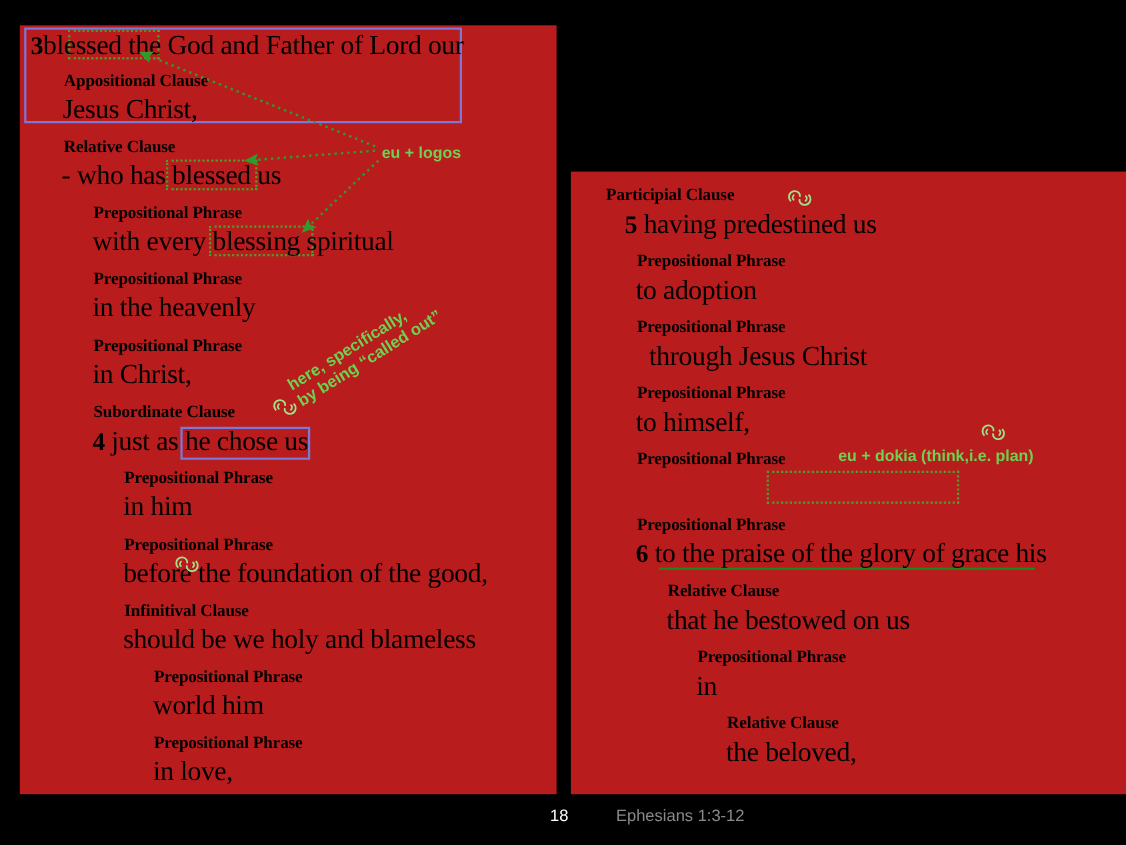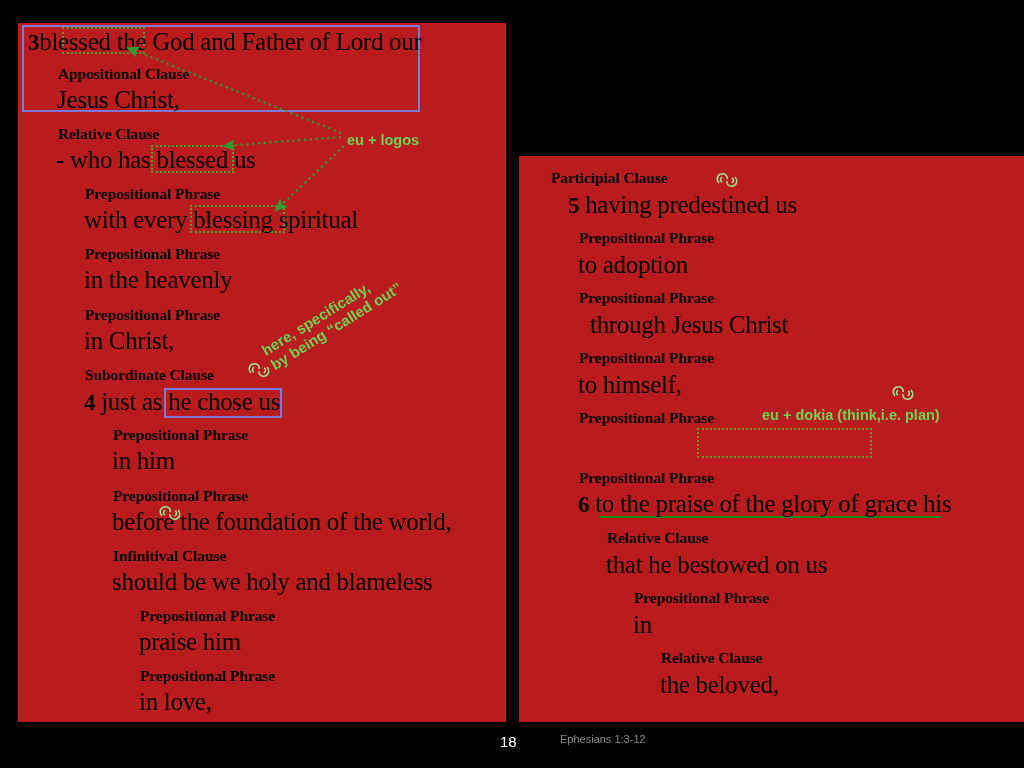--- a/index.html
+++ b/index.html
@@ -99,21 +99,21 @@
   .page-num {
     position: absolute; left: 500px; top: 0;
     color: #ffffff;
     font-family: "Liberation Sans", sans-serif;
     font-size: 15px; font-weight: normal;
   }
   .deck-title {
     position: absolute; left: 560px; top: 0;
     color: #8a8a8a;
     font-family: "Liberation Sans", sans-serif;
-    font-size: 11px;
+    font-size: 15px;
   }
 </style>
 </head>
 <body>
 
 <div id="stage">
 
   <div class="card" id="left-card">
 
     <div class="purple-box" style="left:4px; top:2px; width:398px; height:87px;"></div>
@@ -139,25 +139,25 @@
     <div class="line txt" style="left:66px; top:244px;">in the heavenly</div>
     <div class="line lbl" style="left:67px; top:284px;">Prepositional Phrase</div>
     <div class="line txt" style="left:66px; top:305px;">in Christ,</div>
     <div class="line lbl" style="left:67px; top:344px;">Subordinate Clause</div>
     <div class="line txt" style="left:66px; top:366px;">
       <span class="vnum">4</span> <span>just as he chose us</span>
     </div>
     <div class="line lbl" style="left:95px; top:404px;">Prepositional Phrase</div>
     <div class="line txt" style="left:94px; top:425px;">in him</div>
     <div class="line lbl" style="left:95px; top:465px;">Prepositional Phrase</div>
-    <div class="line txt" style="left:94px; top:486px;">before the foundation of the world,</div>
+    <div class="line txt" style="left:94px; top:486px;">before the foundation of the good,</div>
     <div class="line lbl" style="left:95px; top:525px;">Infinitival Clause</div>
     <div class="line txt" style="left:94px; top:546px;">should be we holy and blameless</div>
     <div class="line lbl" style="left:122px; top:585px;">Prepositional Phrase</div>
-    <div class="line txt" style="left:121px; top:606px;">praise him</div>
+    <div class="line txt" style="left:121px; top:606px;">world him</div>
     <div class="line lbl" style="left:122px; top:645px;">Prepositional Phrase</div>
     <div class="line txt" style="left:121px; top:666px;">in love,</div>
 
     <div class="chain" style="left:228px; top:334px;">
       <svg width="26" height="26" viewBox="0 0 26 26" fill="none" stroke="#9fe08a" stroke-width="1.6">
         <path d="M5 16 C 2 13, 3 8, 7 7 C 11 6, 14 9, 13 12"></path>
         <path d="M21 10 C 24 13, 23 18, 19 19 C 15 20, 12 17, 13 14"></path>
         <path d="M8 10 C 6 12, 6 14, 8 15"></path>
         <path d="M18 16 C 20 14, 20 12, 18 11"></path>
       </svg>

